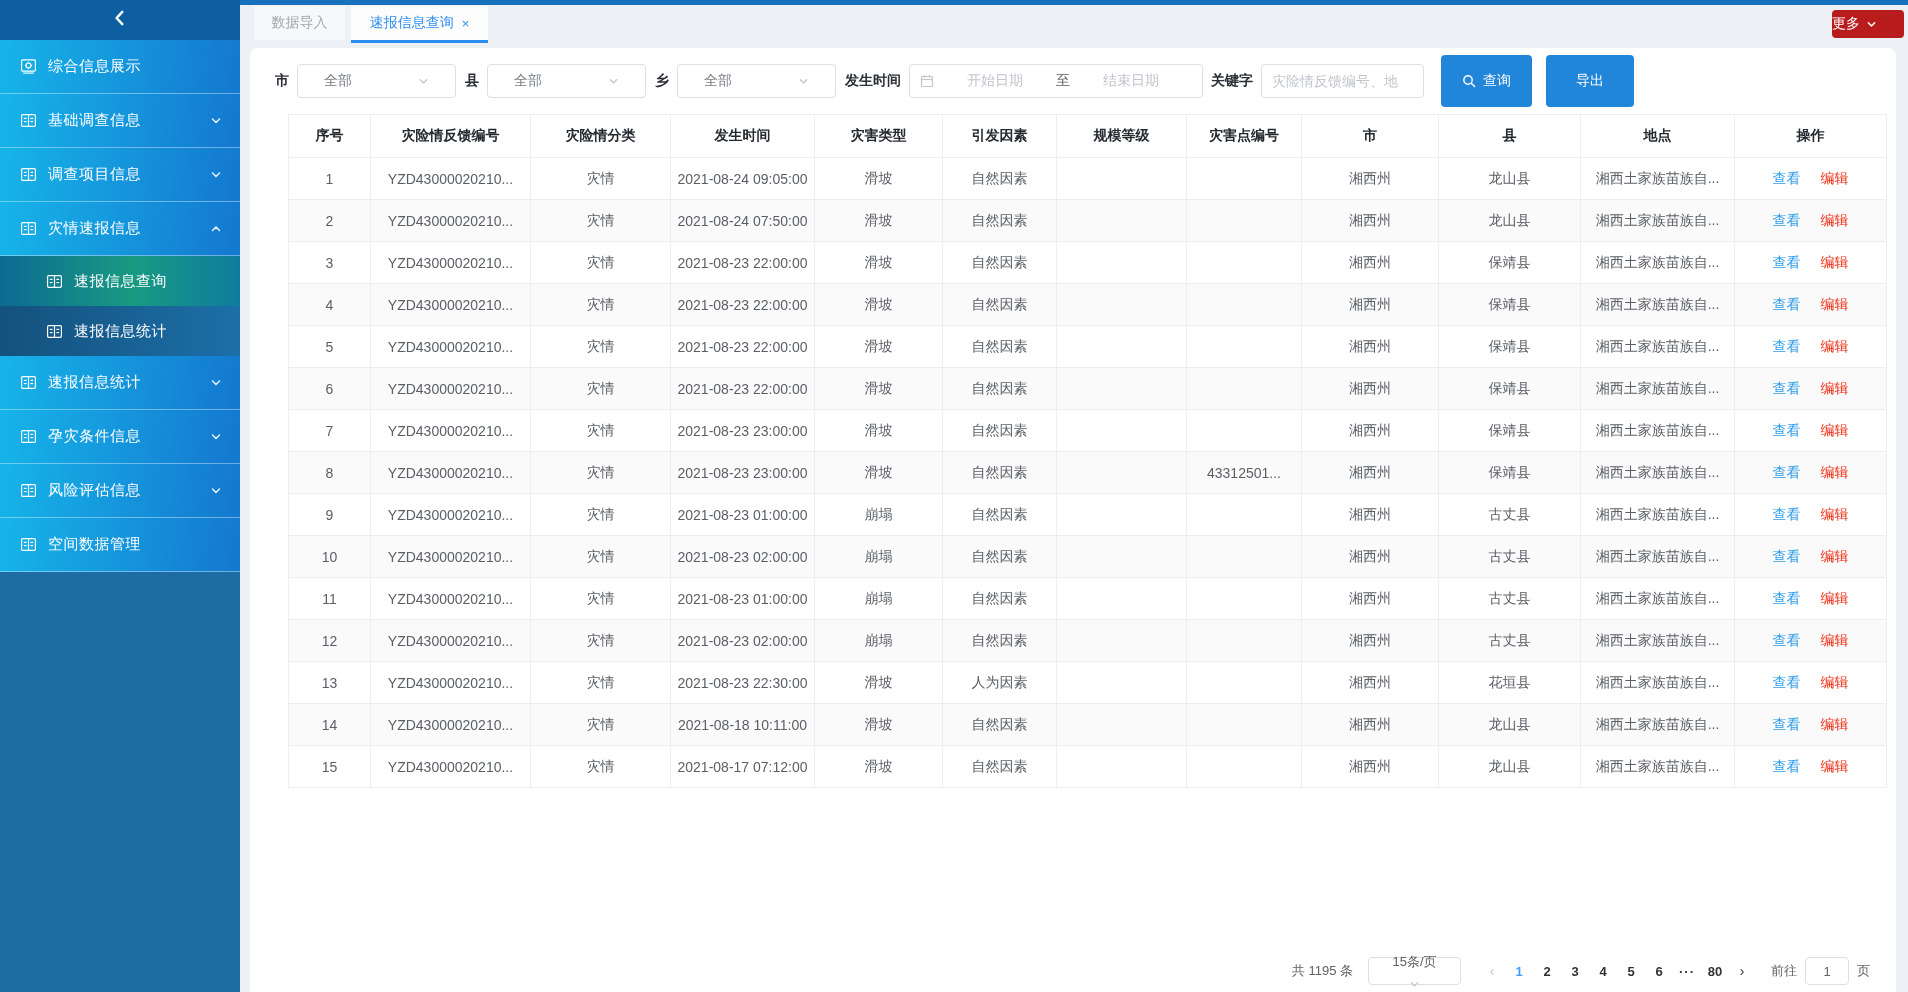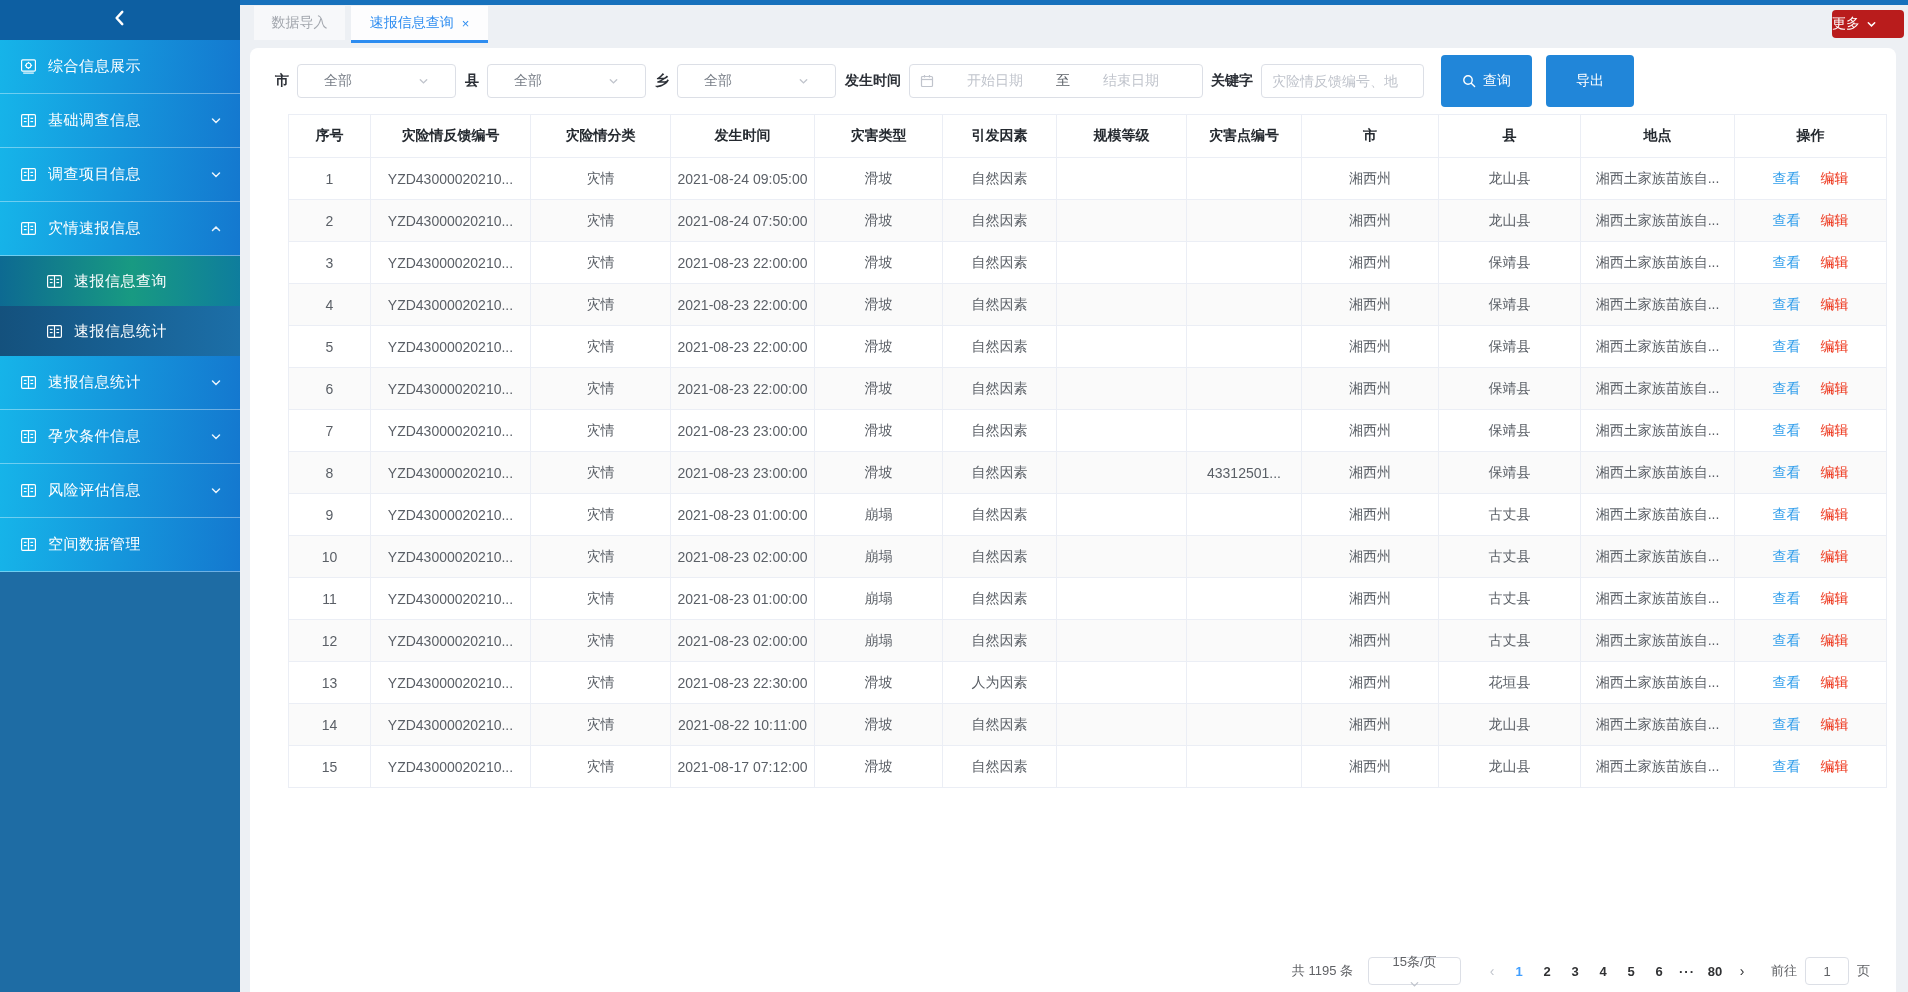--- a/index.html
+++ b/index.html
@@ -543,21 +543,21 @@
             <td></td>
             <td>湘西州</td>
             <td>花垣县</td>
             <td>湘西土家族苗族自...</td>
             <td><a class="lnk view">查看</a><a class="lnk edit">编辑</a></td>
           </tr>
           <tr class="stripe">
             <td>14</td>
             <td>YZD43000020210...</td>
             <td>灾情</td>
-            <td>2021-08-22 10:11:00</td>
+            <td>2021-08-18 10:11:00</td>
             <td>滑坡</td>
             <td>自然因素</td>
             <td></td>
             <td></td>
             <td>湘西州</td>
             <td>龙山县</td>
             <td>湘西土家族苗族自...</td>
             <td><a class="lnk view">查看</a><a class="lnk edit">编辑</a></td>
           </tr>
           <tr class="">

